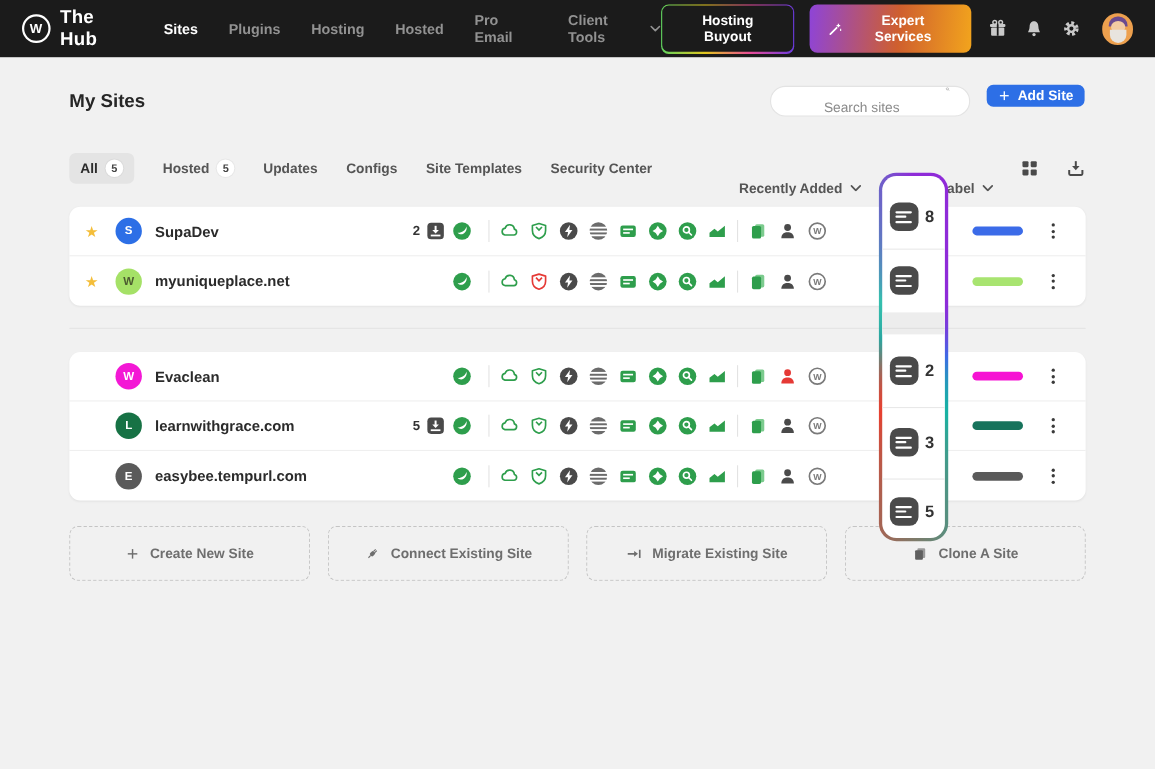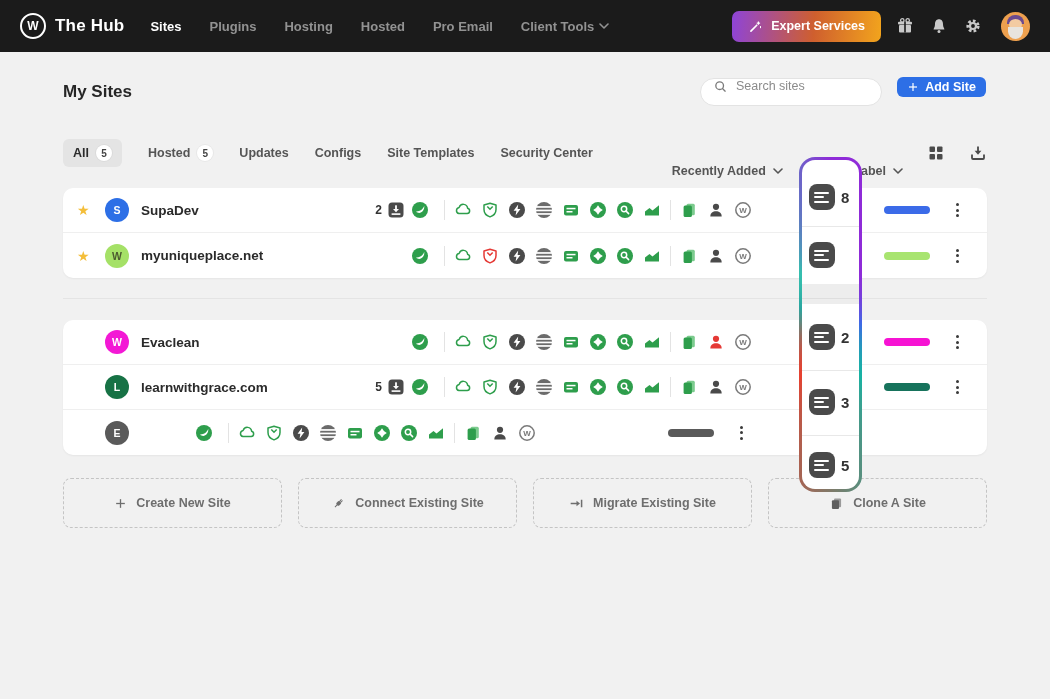--- a/index.html
+++ b/index.html
@@ -20,21 +20,21 @@
   .hb-btn { background:#1b1b1b; color:#fff; font-size:12.5px; font-weight:700; border:none; border-radius:6px; padding:7px 14px; cursor:pointer; font-family:inherit; }
   .es-btn { background:linear-gradient(95deg,#8e44d8 0%,#cf5f2e 55%,#f2a41d 100%); color:#fff; font-size:12.5px; font-weight:700; border:none; border-radius:7px; padding:8px 16px; cursor:pointer; display:flex; align-items:center; gap:8px; font-family:inherit; }
   .nav-ic { width:20px; height:20px; display:inline-flex; align-items:center; justify-content:center; cursor:pointer; }
   .nav-avatar { width:29px; height:29px; border-radius:50%; background:#eda04e; position:relative; overflow:hidden; cursor:pointer; margin-left:4px; }
   .nav-avatar .hair { position:absolute; top:3px; left:6px; width:17px; height:9px; background:#6b4a8f; border-radius:8px 8px 0 0; }
   .nav-avatar .face { position:absolute; top:7px; left:8px; width:13px; height:11px; background:#f3cba2; border-radius:50%; }
   .nav-avatar .beard { position:absolute; top:15px; left:7px; width:15px; height:12px; background:#e8e4de; border-radius:0 0 10px 10px; }
 
   
   .page-title { position:absolute; left:63px; top:82px; font-size:17px; font-weight:700; color:#262626; }
-  .search-pill { position:absolute; left:700px; top:78px; width:182px; height:28px; background:#fff; border:1px solid #e3e3e3; border-radius:15px; display:flex; align-items:flex-start; padding:0 12px; gap:8px; }
+  .search-pill { position:absolute; left:700px; top:78px; width:182px; height:28px; background:#fff; border:1px solid #e3e3e3; border-radius:15px; display:flex; align-items:flex-end; padding:0 12px; gap:8px;flex-direction:column; }
   .search-pill input { border:none; outline:none; font-size:12.5px; color:#444; width:120px; background:transparent; font-family:inherit; }
   .search-pill input::placeholder { color:#8b8b8b; }
   .add-btn { position:absolute; left:897px; top:77px; width:89px; height:20px; background:#2d6fe6; color:#fff; border:none; border-radius:6px; font-size:12.5px; font-weight:700; display:flex; align-items:center; justify-content:center; gap:6px; cursor:pointer; font-family:inherit; }
 
   
   .tabs { position:absolute; left:63px; top:139px; display:flex; align-items:center; gap:26px; height:28px; }
   .tab { font-size:12.5px; font-weight:700; color:#555; cursor:pointer; display:flex; align-items:center; gap:7px; }
   .tab.active { background:#e4e4e4; border-radius:6px; padding:6px 10px; color:#2b2b2b; }
   .tab-badge { background:#fff; color:#444; min-width:16px; height:16px; border-radius:8px; font-size:10px; font-weight:700; display:flex; align-items:center; justify-content:center; padding:0 4px; box-shadow:0 0 0 1px rgba(0,0,0,.04); }
   .toolbar { position:absolute; right:63px; top:139px; display:flex; align-items:center; gap:24px; height:28px; }
@@ -223,20 +223,21 @@
       <span class="nav-item">Hosted</span>
       <span class="nav-item">Pro Email</span>
       <span class="nav-item">
           <span>Client Tools</span>
           <svg class="ic" style="width:10px;height:6px">
             <use href="#i-chev"></use>
           </svg>
         </span>
     </div>
     <div class="nav-right">
+      <span class="hb-border"><button class="hb-btn">Hosting Buyout</button></span>
       <button class="es-btn">
           <svg class="ic" style="width:15px;height:15px">
             <use href="#i-wand"></use>
           </svg>
           <span>Expert Services</span>
         </button>
       <span class="nav-ic lt">
           <svg class="ic">
             <use href="#i-gift"></use>
           </svg>
@@ -565,20 +566,21 @@
       <span class="kebab">
           <i></i>
           <i></i>
           <i></i>
         </span>
     </div>
 
     <div class="srow">
       <span class="slot-star"></span>
       <span class="avatar" style="background: rgb(90, 90, 90);">E</span>
+      <span class="site-name">easybee.tempurl.com</span>
       <span class="slot-upd"></span>
       <span class="slot-smush">
           <svg class="ic g">
             <use href="#i-swoosh"></use>
           </svg>
         </span>
       <span class="vdiv"></span>
       <span class="icons8">
         <svg class="ic g">
             <use href="#i-cloud"></use>

